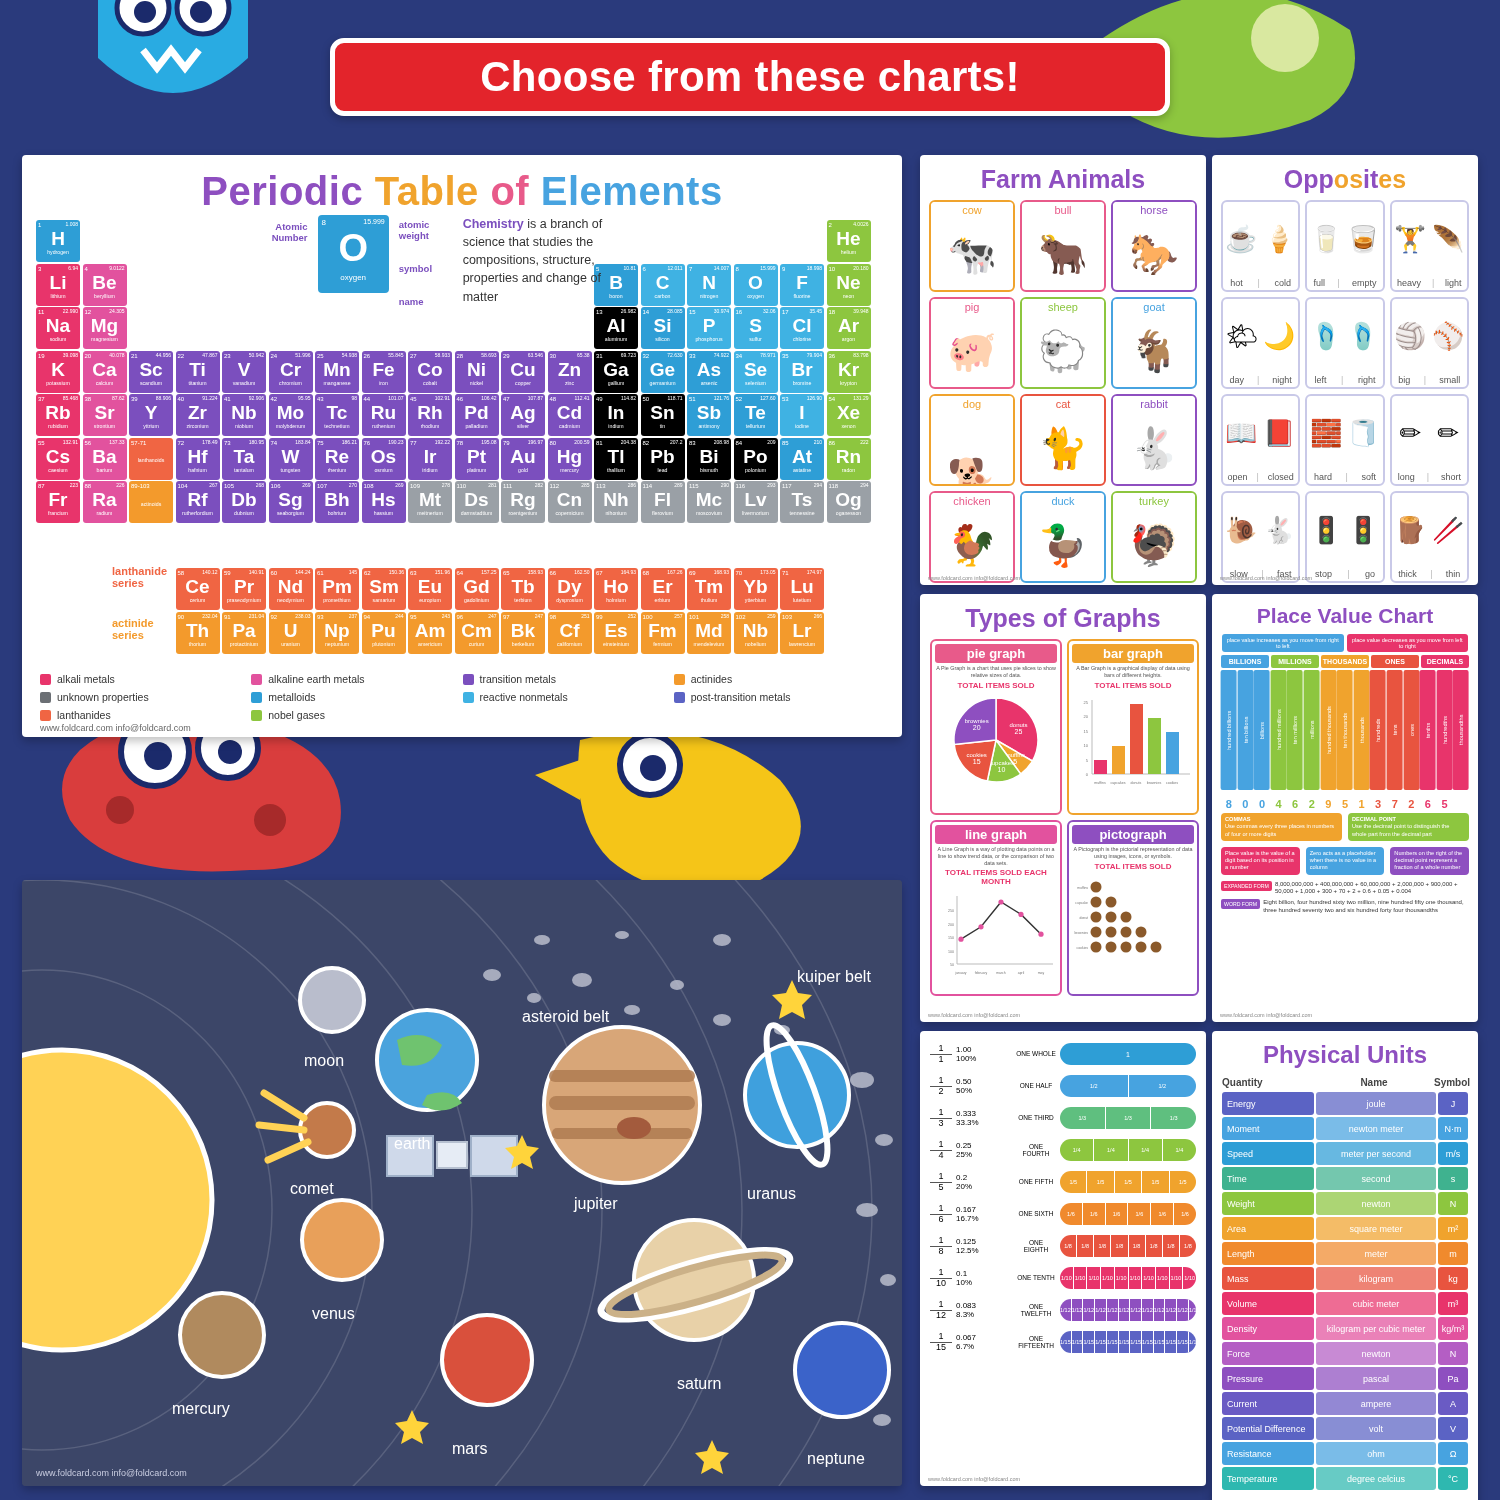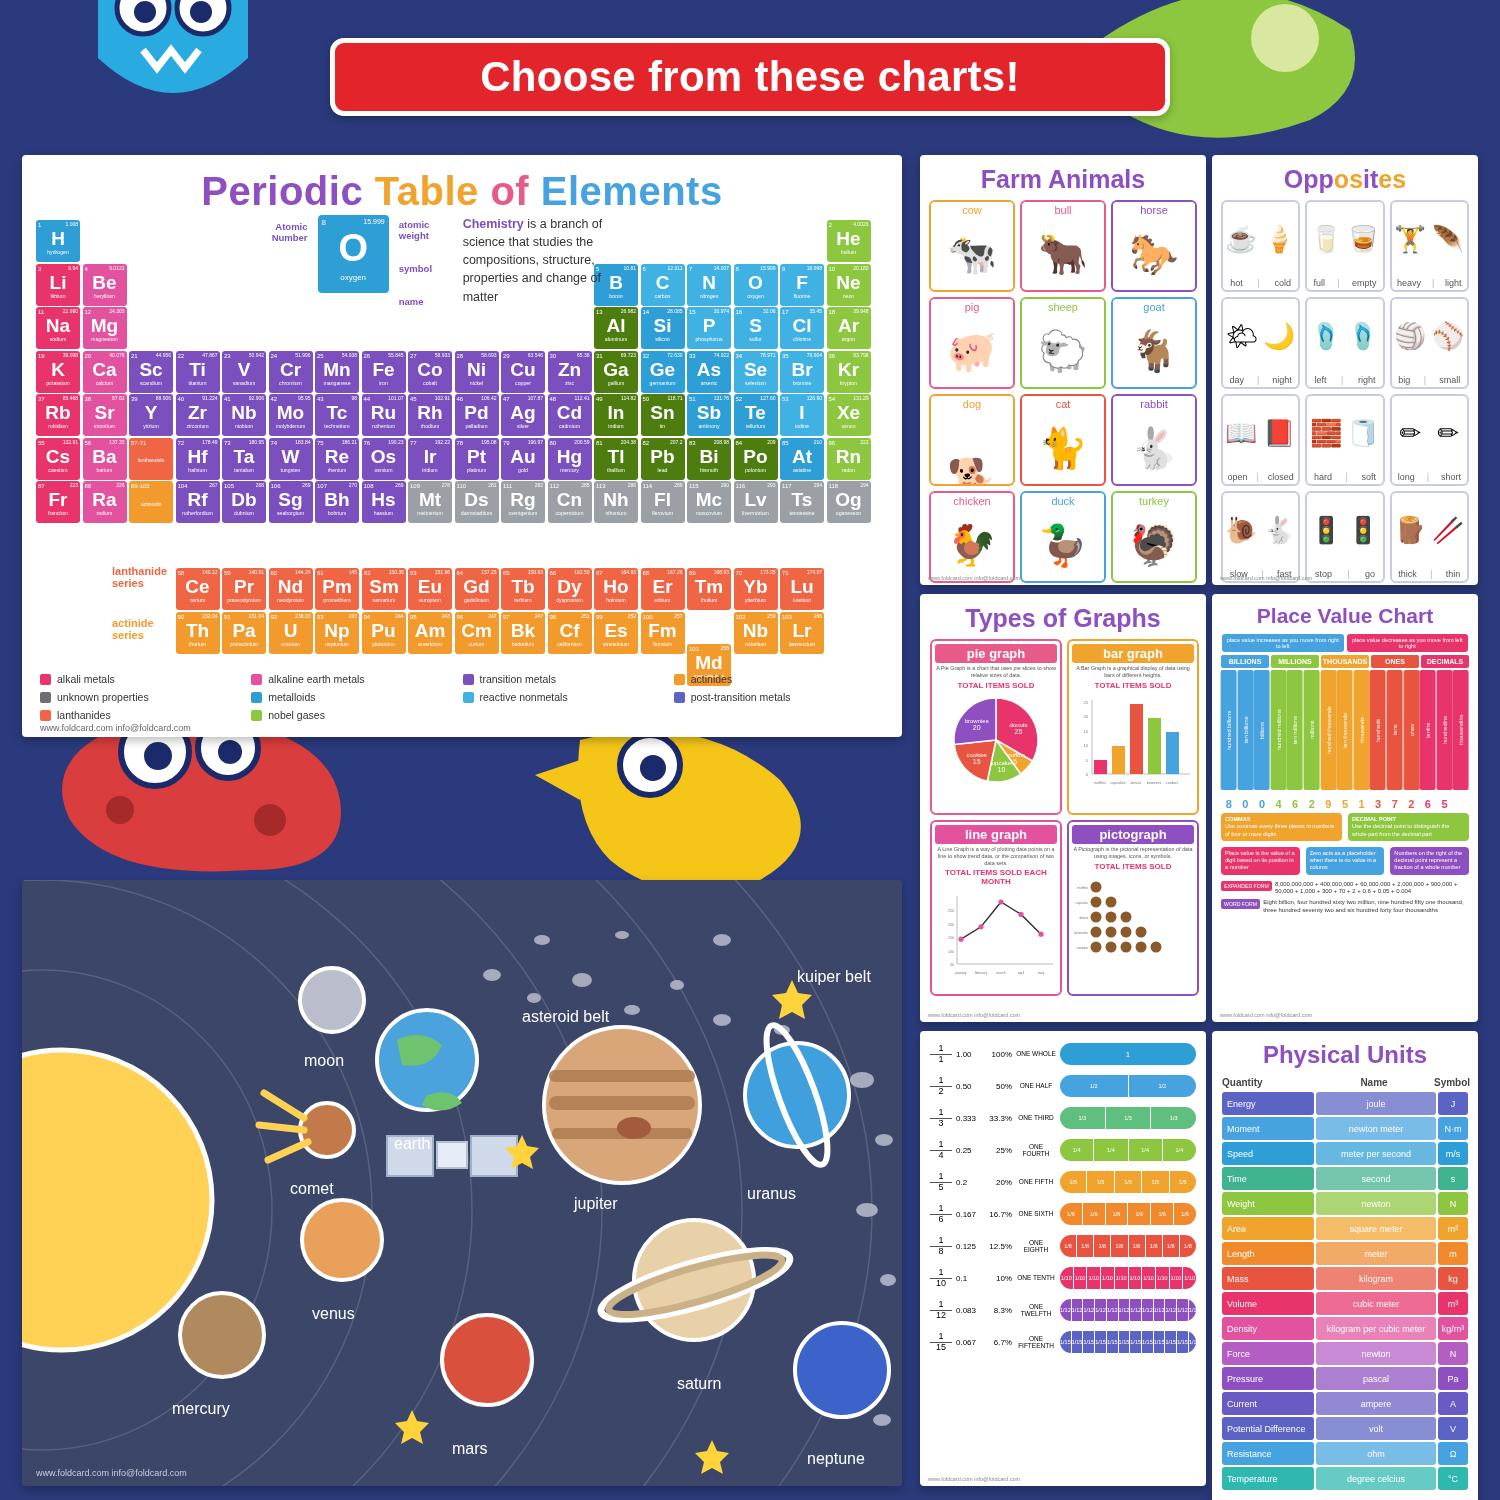--- a/index.html
+++ b/index.html
@@ -48,21 +48,21 @@
     line-height: 1;
   }
   .el .num { position: absolute; left: 2px; top: 2px; font-size: 6px; }
   .el .wt  { position: absolute; right: 2px; top: 2px; font-size: 5px; }
   .el .sym { font-size: 19px; font-weight: bold; margin-top: 3px; }
   .el .nm  { font-size: 5.2px; margin-top: 2px; }
 
   .c-alkali { background: #e8346b; }
   .c-alkaline { background: #e2529e; }
   .c-transition { background: #7b4fbe; }
-  .c-post { background: #4d7c0f; }
+  .c-post { background: #000000; }
   .c-metalloid { background: #2e9ed6; }
   .c-reactive { background: #3fb2e3; }
   .c-noble { background: #8dc63f; }
   .c-lanth { background: #f06543; }
   .c-actin { background: #f39a2c; }
   .c-unknown { background: #9aa0a6; }
 
   .legendbox { display: flex; flex-wrap: wrap; gap: 2px 0; margin-top: 6px; }
   .lg { width: 25%; display: flex; align-items: center; font-size: 10.5px; color: #333; margin-bottom: 4px; }
   .lg i { width: 11px; height: 11px; border-radius: 2px; margin-right: 6px; display: inline-block; }
@@ -124,21 +124,21 @@
   .pv-col { flex: 1; border-radius: 2px; color: #fff; font-size: 5.6px; writing-mode: vertical-rl;
             transform: rotate(180deg); text-align: center; padding: 3px 0; display:flex; align-items:center; justify-content:center;}
   .pv-digits { display: flex; gap: 1px; margin: 0 3px; }
   .pv-digits div { flex: 1; text-align: center; font-size: 11px; font-weight: bold; color: #fff; }
   .pv-note { margin: 3px; border-radius: 4px; padding: 3px 4px; font-size: 5.6px; color: #fff; line-height: 1.3; }
 
   
   .fr-row { display: flex; align-items: center; gap: 4px; margin: 2px 4px; height: 30px; }
   .fr-frac { width: 22px; text-align: center; font-size: 9px; line-height: 1.05; }
   .fr-frac .top { border-bottom: 1px solid #555; display: block; }
-  .fr-dec { width: 56px; font-size: 8px; display: flex; justify-content: space-between; }
+  .fr-dec { width: 56px; font-size: 8px; display: flex; justify-content: space-between; flex-direction: column; }
   .fr-name { width: 40px; font-size: 6.5px; text-align: center; line-height: 1.1; }
   .fr-bar { flex: 1; height: 22px; border-radius: 11px; overflow: hidden; display: flex; }
   .fr-bar div { flex: 1; border-right: 1px solid #fff; color: #fff; font-size: 7px;
                 display: flex; align-items: center; justify-content: center; }
   .fr-bar div:last-child { border-right: none; }
 
   
   .pu-head { display: flex; font-size: 10px; font-weight: bold; color: #444; padding: 2px 4px; }
   .pu-row { display: flex; gap: 2px; margin: 2px 4px; height: 23px; font-size: 9px; color: #fff; }
   .pu-row div { display: flex; align-items: center; border-radius: 3px; padding: 0 5px; }
@@ -888,21 +888,21 @@
         <span class="wt">252</span>
         <span class="sym">Es</span>
         <span class="nm">einsteinium</span>
       </div>
       <div class="el c-actin" style="left: 604.5px; top: 391.5px;">
         <span class="num">100</span>
         <span class="wt">257</span>
         <span class="sym">Fm</span>
         <span class="nm">fermium</span>
       </div>
-      <div class="el c-actin" style="left: 651px; top: 391.5px; margin-top: 32px;">
+      <div class="el c-actin" style="left: 651px; top: 391.5px;">
         <span class="num">101</span>
         <span class="wt">258</span>
         <span class="sym">Md</span>
         <span class="nm">mendelevium</span>
       </div>
       <div class="el c-actin" style="left: 697.5px; top: 391.5px;">
         <span class="num">102</span>
         <span class="wt">259</span>
         <span class="sym">Nb</span>
         <span class="nm">nobelium</span>

